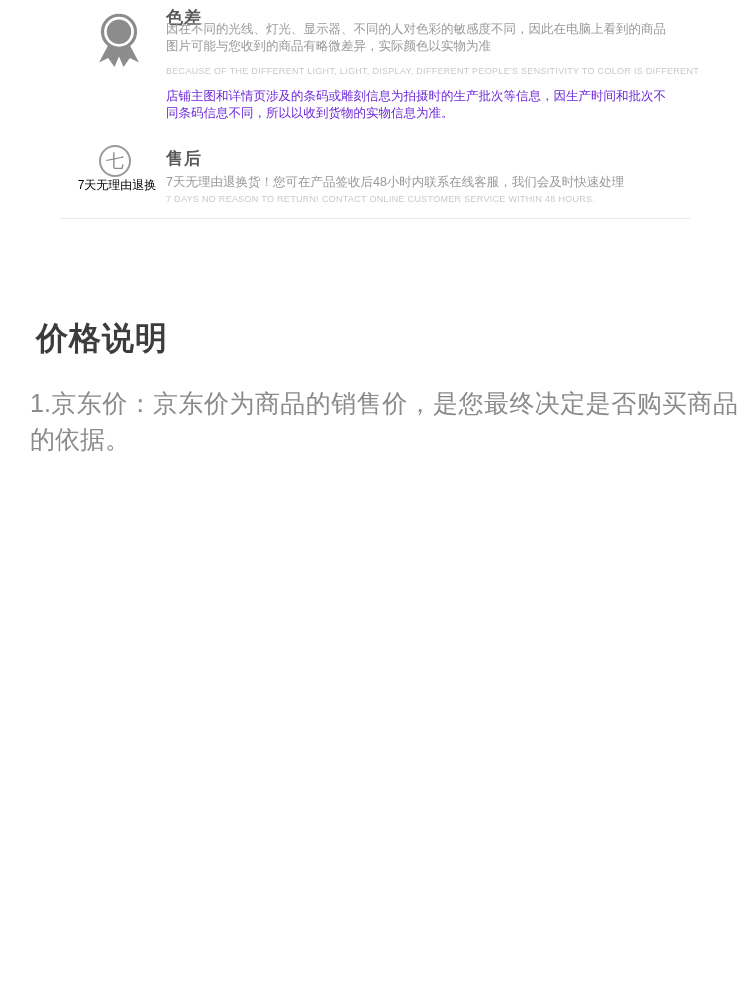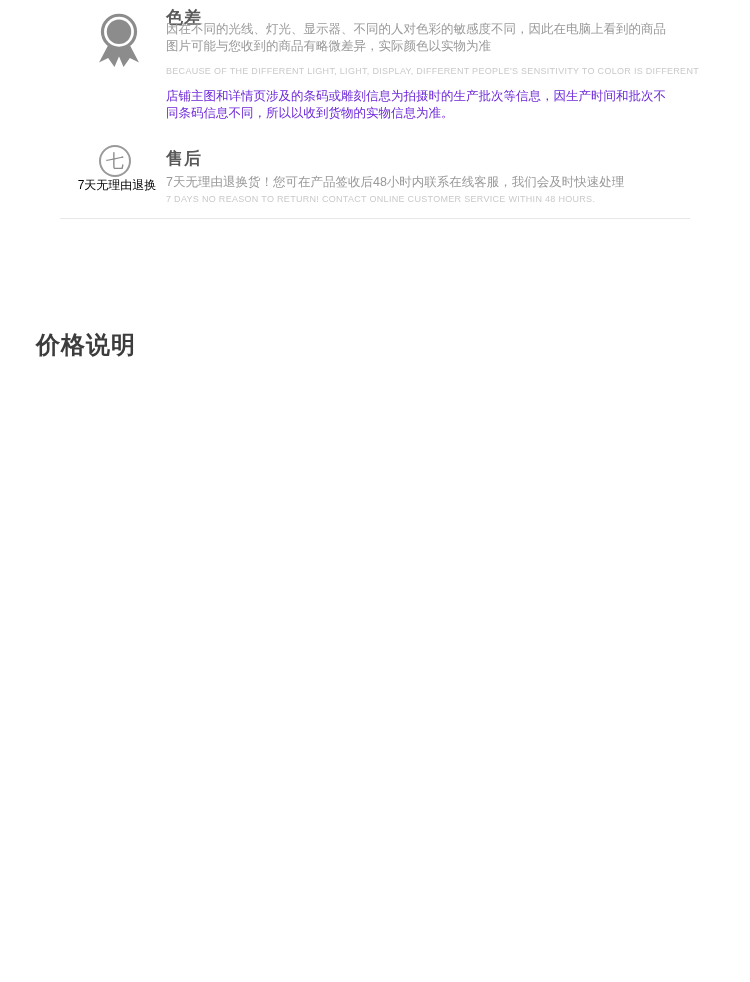--- a/index.html
+++ b/index.html
@@ -52,22 +52,22 @@
   .as-body { top: 174px; width: 520px; }
   .as-en { top: 194px; }
 
   .divider {
     left: 60px; top: 218px; width: 630px; height: 1px;
     background: #e8e8e8;
   }
 
   
   .price-title {
-    left: 36px; top: 329px;
-    font-size: 24px; font-weight: bold; color: #3c3c3c;
+    left: 36px; top: 317px;
+    font-size: 32px; font-weight: bold; color: #3c3c3c;
     letter-spacing: 1px;
   }
   .price-paras {
     left: 30px; top: 385px; width: 708px;
   }
   .price-paras p {
     margin: 0;
     font-size: 25px; line-height: 36px;
     color: #8a8a8a;
     text-align: justify;
@@ -103,16 +103,17 @@
       <p class="abs svc-body as-body">7天无理由退换货！您可在产品签收后48小时内联系在线客服，我们会及时快速处理</p>
       <p class="abs svc-en as-en">7 DAYS NO REASON TO RETURN! CONTACT ONLINE CUSTOMER SERVICE WITHIN 48 HOURS.</p>
     </div>
 
     <div class="abs divider"></div>
   </section>
 
   <section>
     <h1 class="abs price-title">价格说明</h1>
     <div class="abs price-paras">
+      <p>1.京东价：京东价为商品的销售价，是您最终决定是否购买商品的依据。</p>
     </div>
   </section>
 
 </div>
 
 </body></html>

